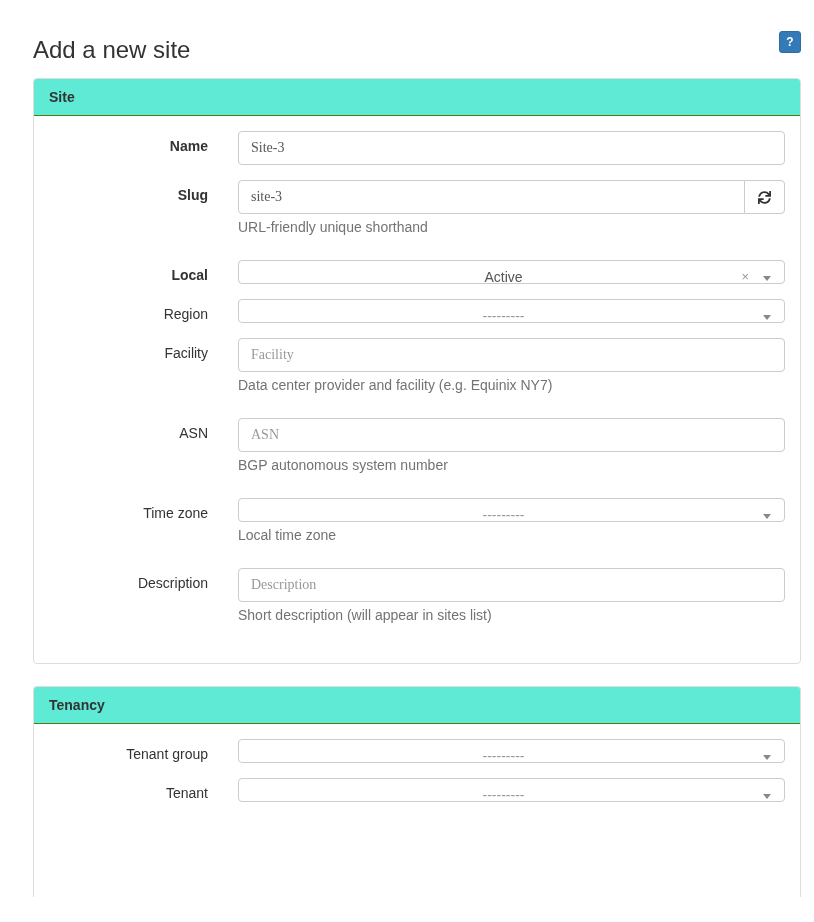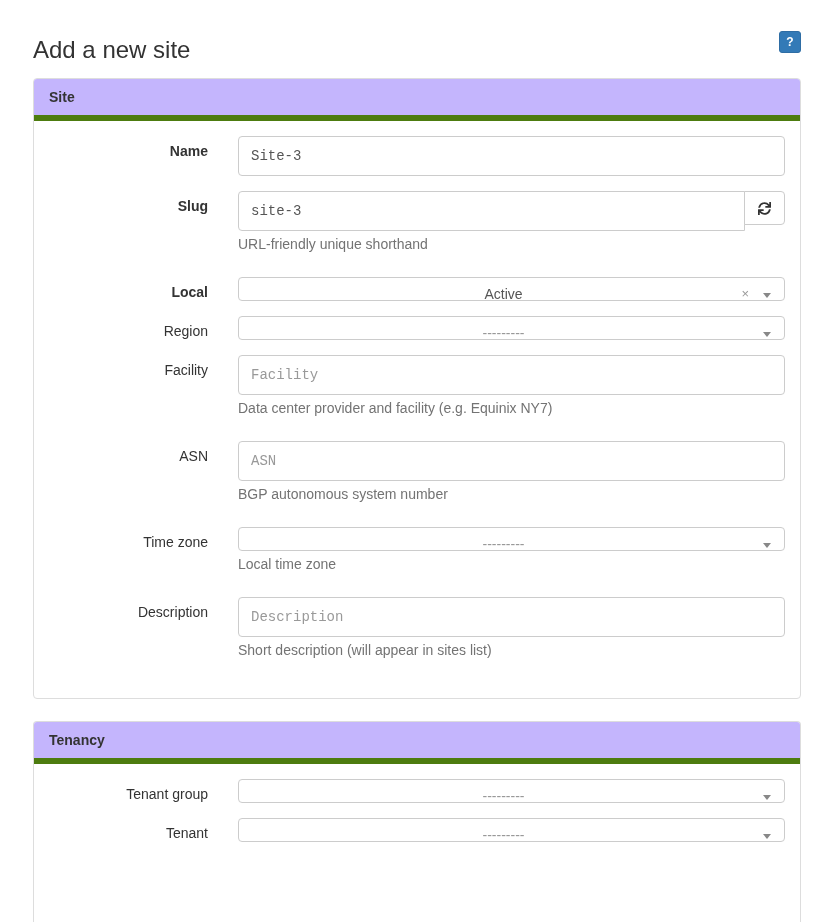--- a/index.html
+++ b/index.html
@@ -18,40 +18,40 @@
   h1.page-title { font-size:24px; font-weight:normal; color:#333; line-height:26px;margin-top:11px; }
   .help-btn {
     width:22px; height:22px; margin-top:5px;
     background:#337ab7; border:1px solid #2e6da4; border-radius:3px;
     color:#fff; font-size:12px; font-weight:bold; font-family:inherit;
     line-height:1; cursor:pointer; padding:0;
   }
 
   .panel { border:1px solid #ddd; border-radius:4px; margin-bottom:22px; background:#fff; }
   .panel-heading {
-    background:#c4b5fd; border-bottom:6px solid #4d7c0f;
+    background:#5eead4; border-bottom:1px solid #4d7c0f;
     padding:10px 15px; border-radius:3px 3px 0 0;
   }
   .panel-title { font-weight:bold; font-size:14px; color:#333; }
   .panel-body { padding:15px 0; }
   .panel:last-child { margin-bottom:0; border-bottom:none; border-radius:4px 4px 0 0; }
   .panel:last-child .panel-body { padding-bottom:80px; }
 
   .form-row { display:flex; margin-bottom:15px; }
   .col-label {
     width:189px; padding:7px 15px 0; text-align:right;
     color:#333; font-weight:normal; flex:none;
   }
   .col-label.required { font-weight:bold; }
   .col-control { flex:1; padding:0 15px; min-width:0; }
 
   .form-control {
-    display:block; width:100%; height:40px; padding:6px 12px;
+    display:block; width:100%; height:34px; padding:6px 12px;
     border:1px solid #ccc; border-radius:4px;
-    font-size:14px; font-family:Liberation Mono, monospace; color:#555; background:#fff;
+    font-size:14px; font-family:Liberation Serif, serif; color:#555; background:#fff;
   }
   .form-control::placeholder { color:#999; opacity:1; }
 
   .input-group { display:flex; width:100%; }
   .input-group .form-control { flex:1; border-radius:4px 0 0 4px; min-width:0; }
   .btn-refresh {
     width:41px; height:34px; margin-left:-1px; flex:none;
     background:#fff; border:1px solid #ccc; border-radius:0 4px 4px 0;
     display:flex; align-items:center; justify-content:center; cursor:pointer;
   }

